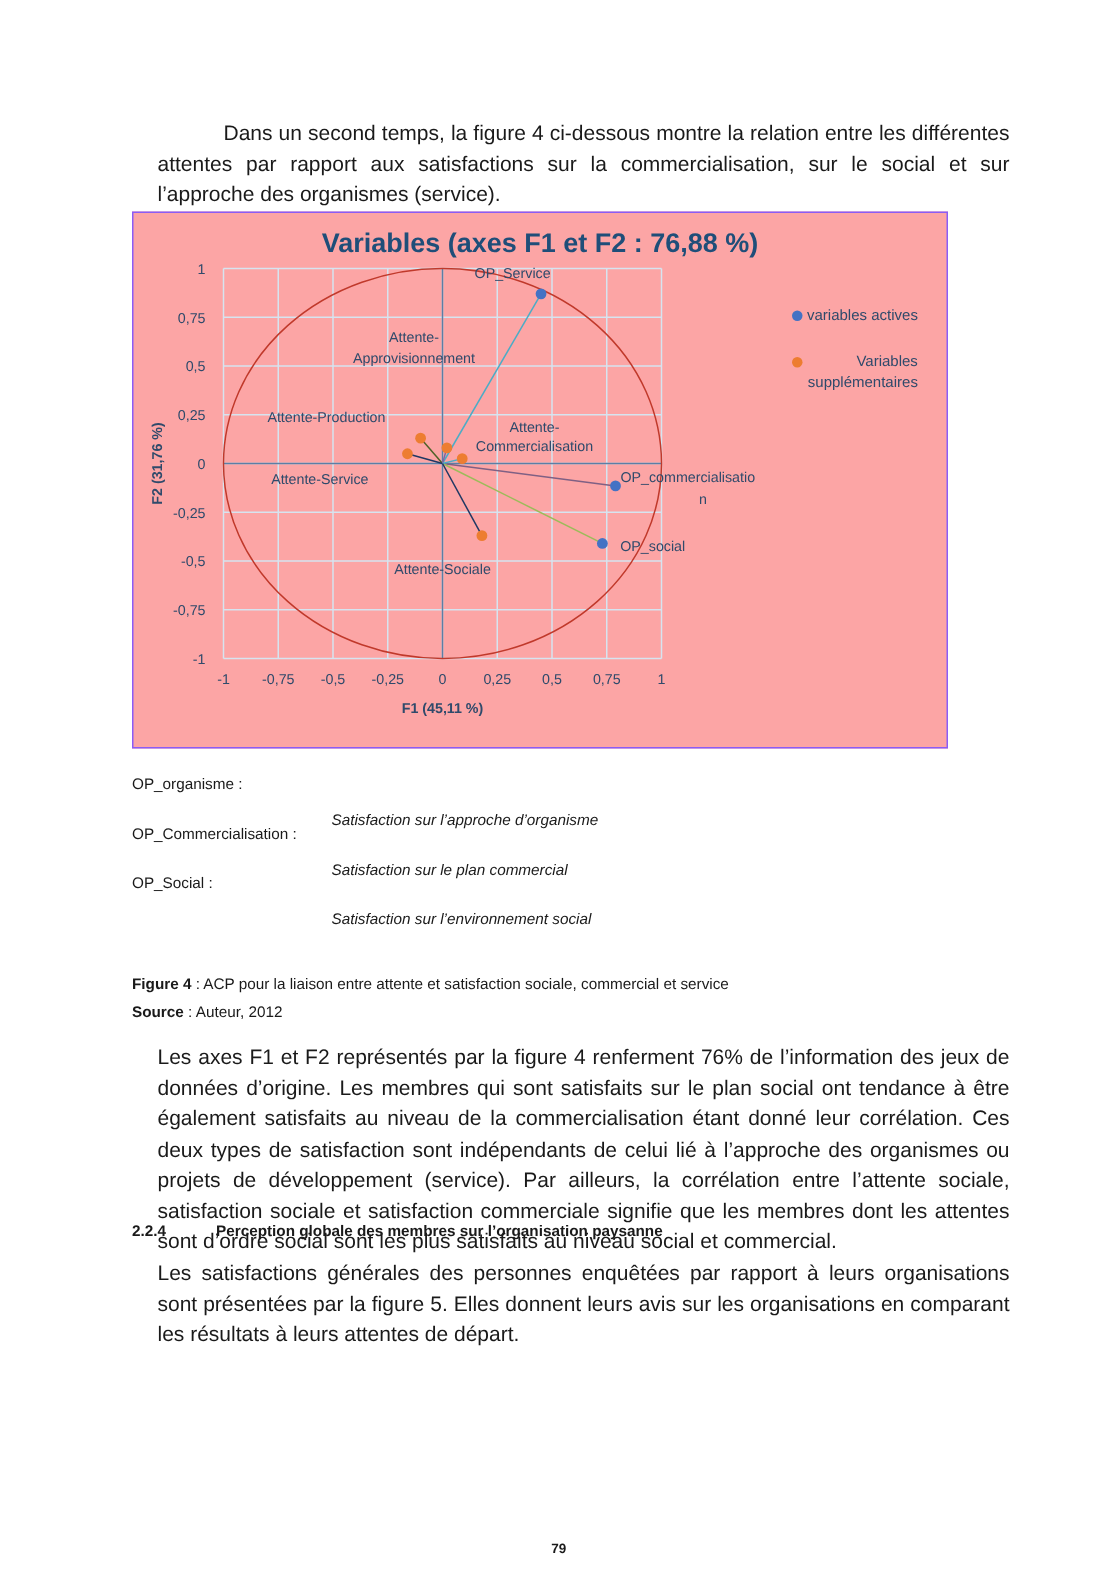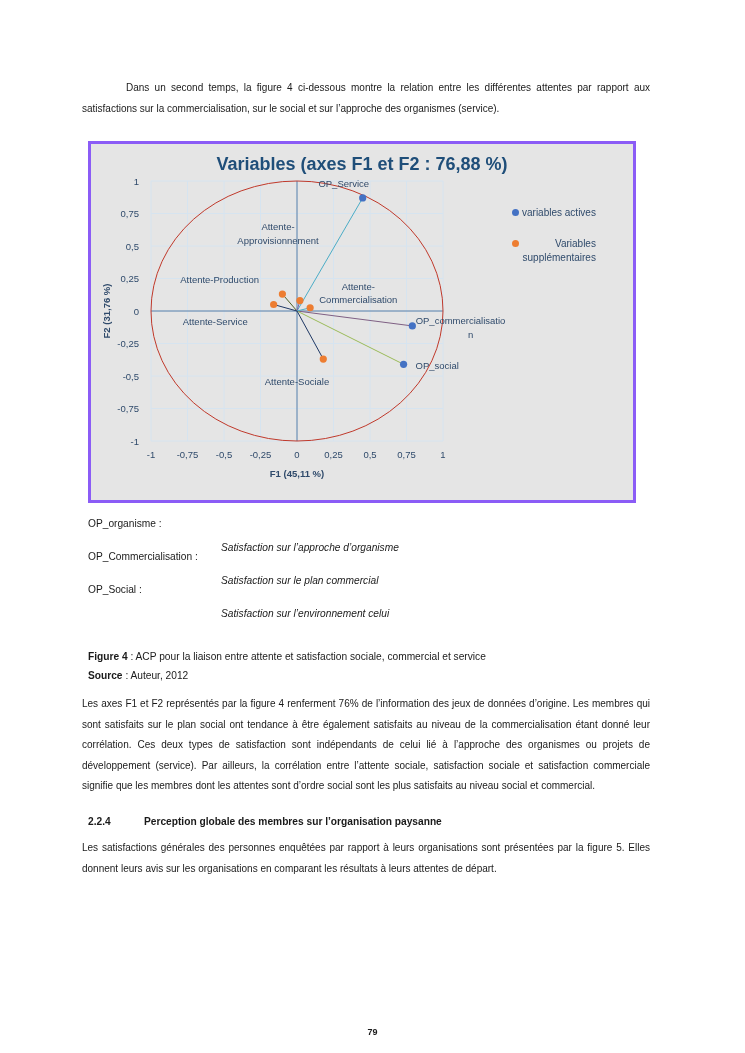--- a/index.html
+++ b/index.html
@@ -1,23 +1,23 @@
 <!DOCTYPE html>
 <html><head>
 <meta charset="utf-8">
 <style>
   html, body { margin: 0; padding: 0; background: #ffffff; }
   body { width: 745px; height: 1053px; position: relative; overflow: hidden;
          font-family: "Liberation Sans", sans-serif; color: #1a1a1a; }
   .page { position: absolute; left: 0; top: 0; width: 745px; height: 1053px; }
-  .para { position: absolute; left: 82px; width: 568px; font-size: 10px; line-height: 20.5px;
+  .para { position: absolute; left: 105px; width: 568px; font-size: 14px; line-height: 20.5px;
           text-align: justify; color: #1a1a1a; }
   .para.indent { text-indent: 44px; }
   .chart-box { position: absolute; left: 88px; top: 141px; width: 542px; height: 356px;
-               border: 3px solid #8b5cf6; background: #e5e5e5; }
+               border: 1px solid #8b5cf6; background: #fca5a5; }
   .chart-title { position: absolute; left: 0; top: 10px; width: 542px; text-align: center;
                  font-size: 18px; font-weight: bold; color: #1f4e79; }
   .legend { position: absolute; font-size: 10px; color: #2f4a6b; }
   .legend-item { position: relative; padding-left: 10px; line-height: 14px; }
   .legend-dot { position: absolute; left: 0; top: 3px; width: 7px; height: 7px; border-radius: 50%; }
   .def-row { position: absolute; left: 88px; font-size: 10.2px; color: #1a1a1a; }
   .def-key { position: absolute; left: 0; white-space: nowrap; }
   .def-val { position: absolute; left: 133px; white-space: nowrap; font-style: italic; margin-top: 24px; }
   .caption { position: absolute; left: 88px; font-size: 10.2px; }
   .caption b { font-weight: bold; margin-top: 42px; }
@@ -99,21 +99,21 @@
         <text x="187.02" y="100.3" font-size="9.5" fill="#2F4A6B" text-anchor="middle">Approvisionnement</text>
         <text x="128.62" y="139.3" font-size="9.5" fill="#2F4A6B" text-anchor="middle">Attente-Production</text>
         <text x="267.32" y="145.8" font-size="9.5" fill="#2F4A6B" text-anchor="middle">Attente-</text>
         <text x="267.32" y="158.8" font-size="9.5" fill="#2F4A6B" text-anchor="middle">Commercialisation</text>
         <text x="124.24" y="180.9" font-size="9.5" fill="#2F4A6B" text-anchor="middle">Attente-Service</text>
         <text x="369.52" y="179.6" font-size="9.5" fill="#2F4A6B" text-anchor="middle">OP_commercialisatio</text>
         <text x="379.74" y="193.9" font-size="9.5" fill="#2F4A6B" text-anchor="middle">n</text>
         <text x="346.15999999999997" y="225.1" font-size="9.5" fill="#2F4A6B" text-anchor="middle">OP_social</text>
         <text x="206" y="240.7" font-size="9.5" fill="#2F4A6B" text-anchor="middle">Attente-Sociale</text>
       </svg>
-    <div class="legend" style="left:421px; top:62px;">
+    <div class="legend" style="left:439px; top:62px;">
       <div class="legend-item">
         <span class="legend-dot" style="background:#4472C4;"></span>
         <span>variables actives</span>
       </div>
       <div class="legend-item" style="margin-top:17px;text-align:right;">
         <span class="legend-dot" style="background:#ED7D31;"></span>
         <div>Variables</div>
         <div>supplémentaires</div>
       </div>
     </div>
@@ -122,21 +122,21 @@
   <div class="def-row" style="top:518px;">
     <span class="def-key">OP_organisme :</span>
     <span class="def-val">Satisfaction sur l’approche d’organisme</span>
   </div>
   <div class="def-row" style="top:551px;">
     <span class="def-key">OP_Commercialisation :</span>
     <span class="def-val">Satisfaction sur le plan commercial</span>
   </div>
   <div class="def-row" style="top:584px;">
     <span class="def-key">OP_Social :</span>
-    <span class="def-val">Satisfaction sur l’environnement celui</span>
+    <span class="def-val">Satisfaction sur l’environnement social</span>
   </div>
 
   <div class="caption" style="top:651px;">
     <b>Figure 4</b><span> : ACP pour la liaison entre attente et satisfaction sociale, commercial et service</span>
   </div>
   <div class="caption" style="top:670px;">
     <b>Source</b><span> : Auteur, 2012</span>
   </div>
 
   <p class="para" style="top:694px; margin:0;">Les axes F1 et F2 représentés par la figure 4 renferment 76% de l’information des jeux de données d’origine. Les membres qui sont satisfaits sur le plan social ont tendance à être également satisfaits au niveau de la commercialisation étant donné leur corrélation. Ces deux types de satisfaction sont indépendants de celui lié à l’approche des organismes ou projets de développement (service). Par ailleurs, la corrélation entre l’attente sociale, satisfaction sociale et satisfaction commerciale signifie que les membres dont les attentes sont d’ordre social sont les plus satisfaits au niveau social et commercial.</p>

